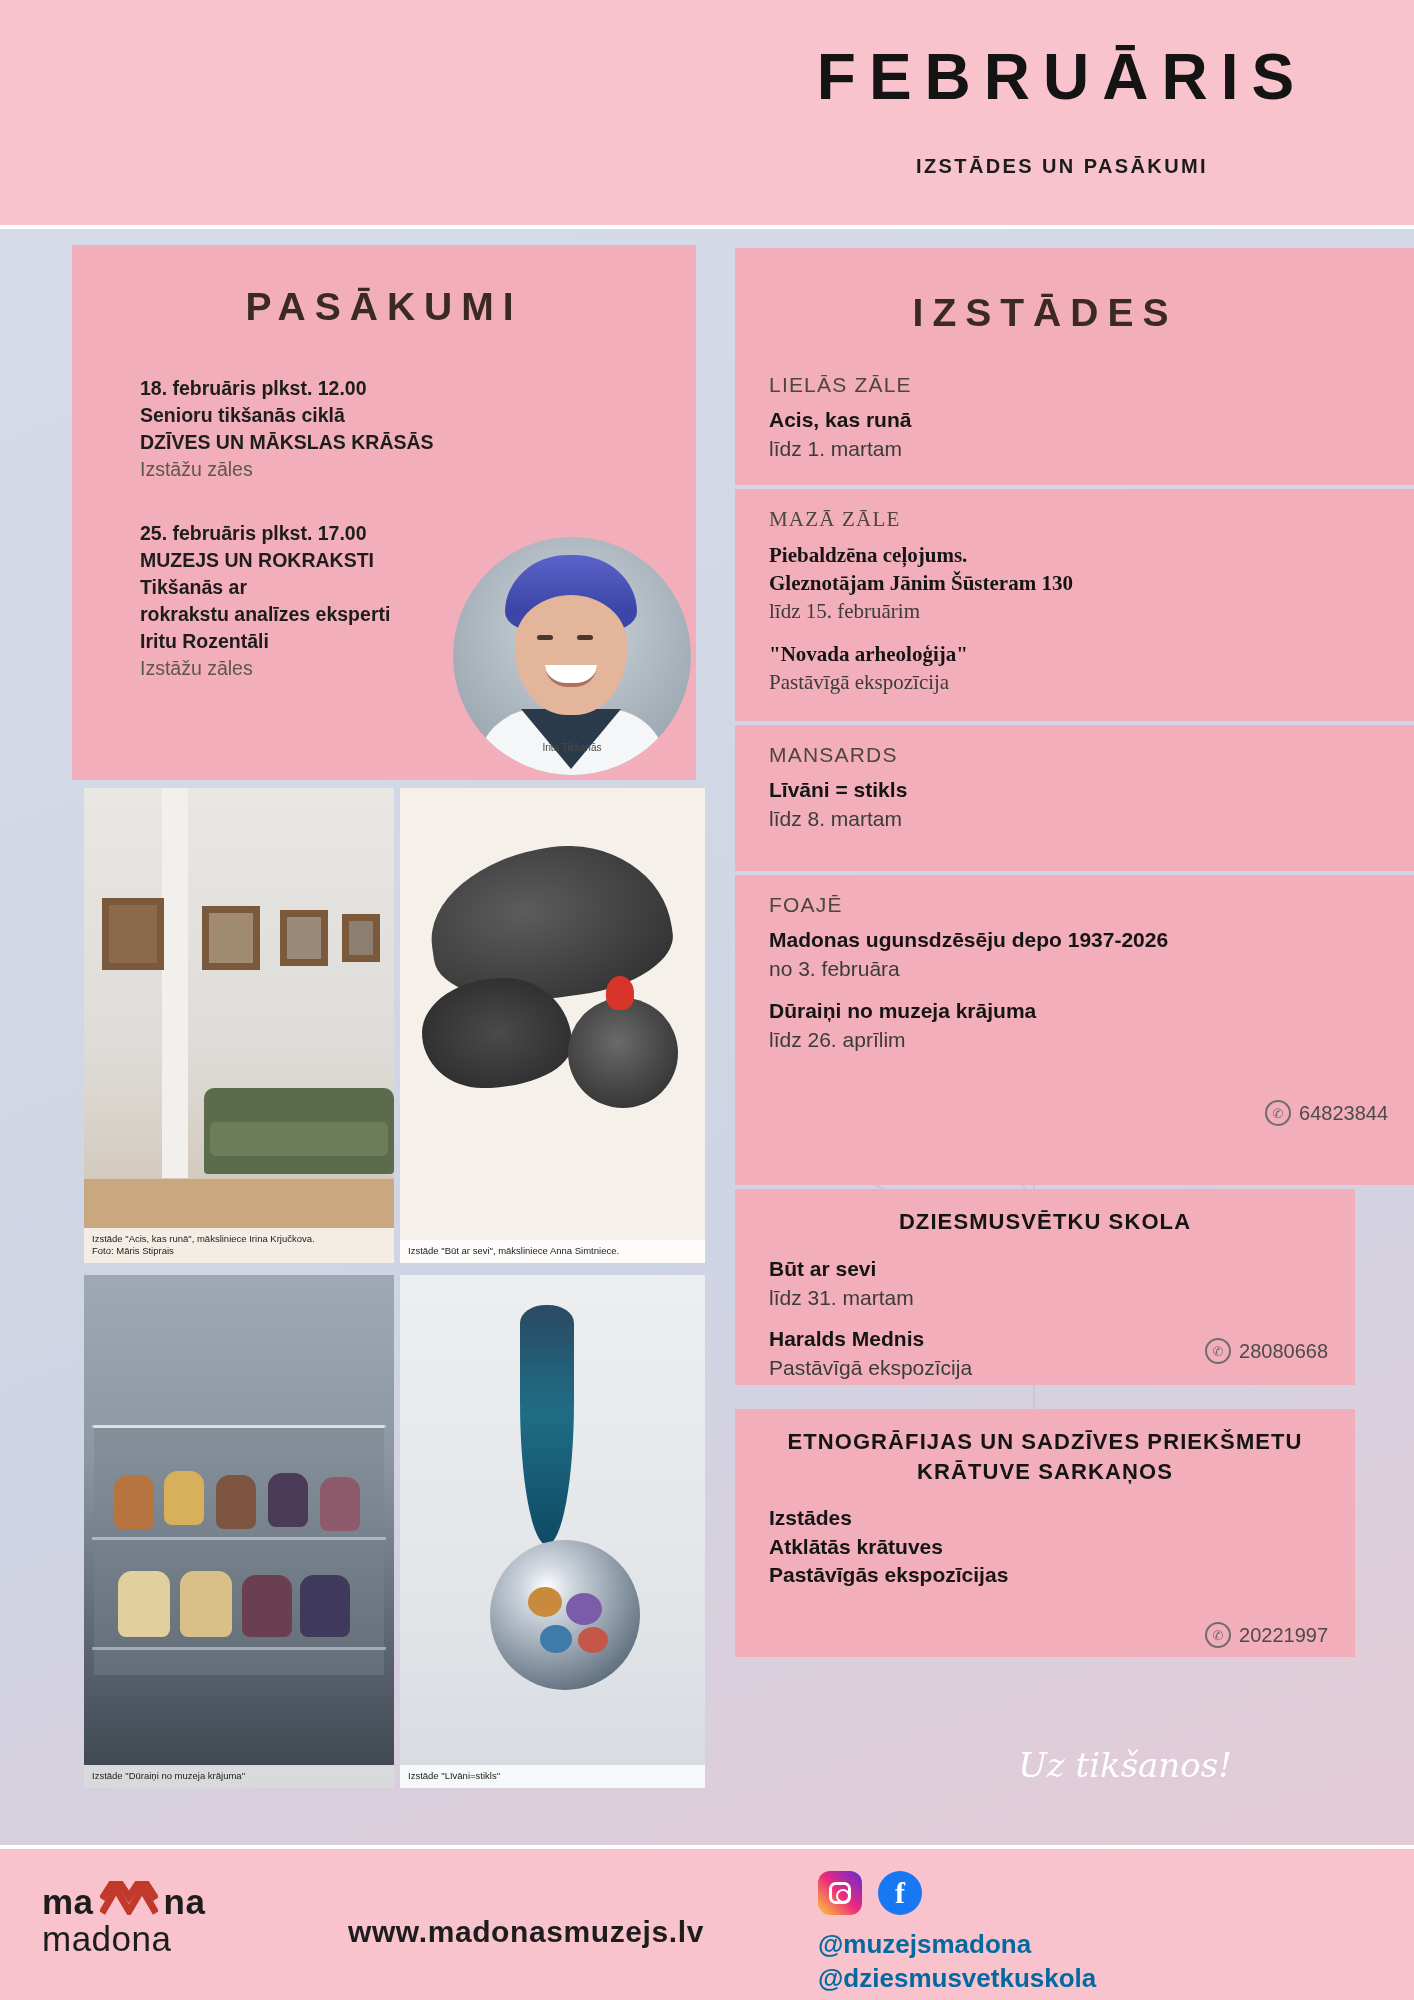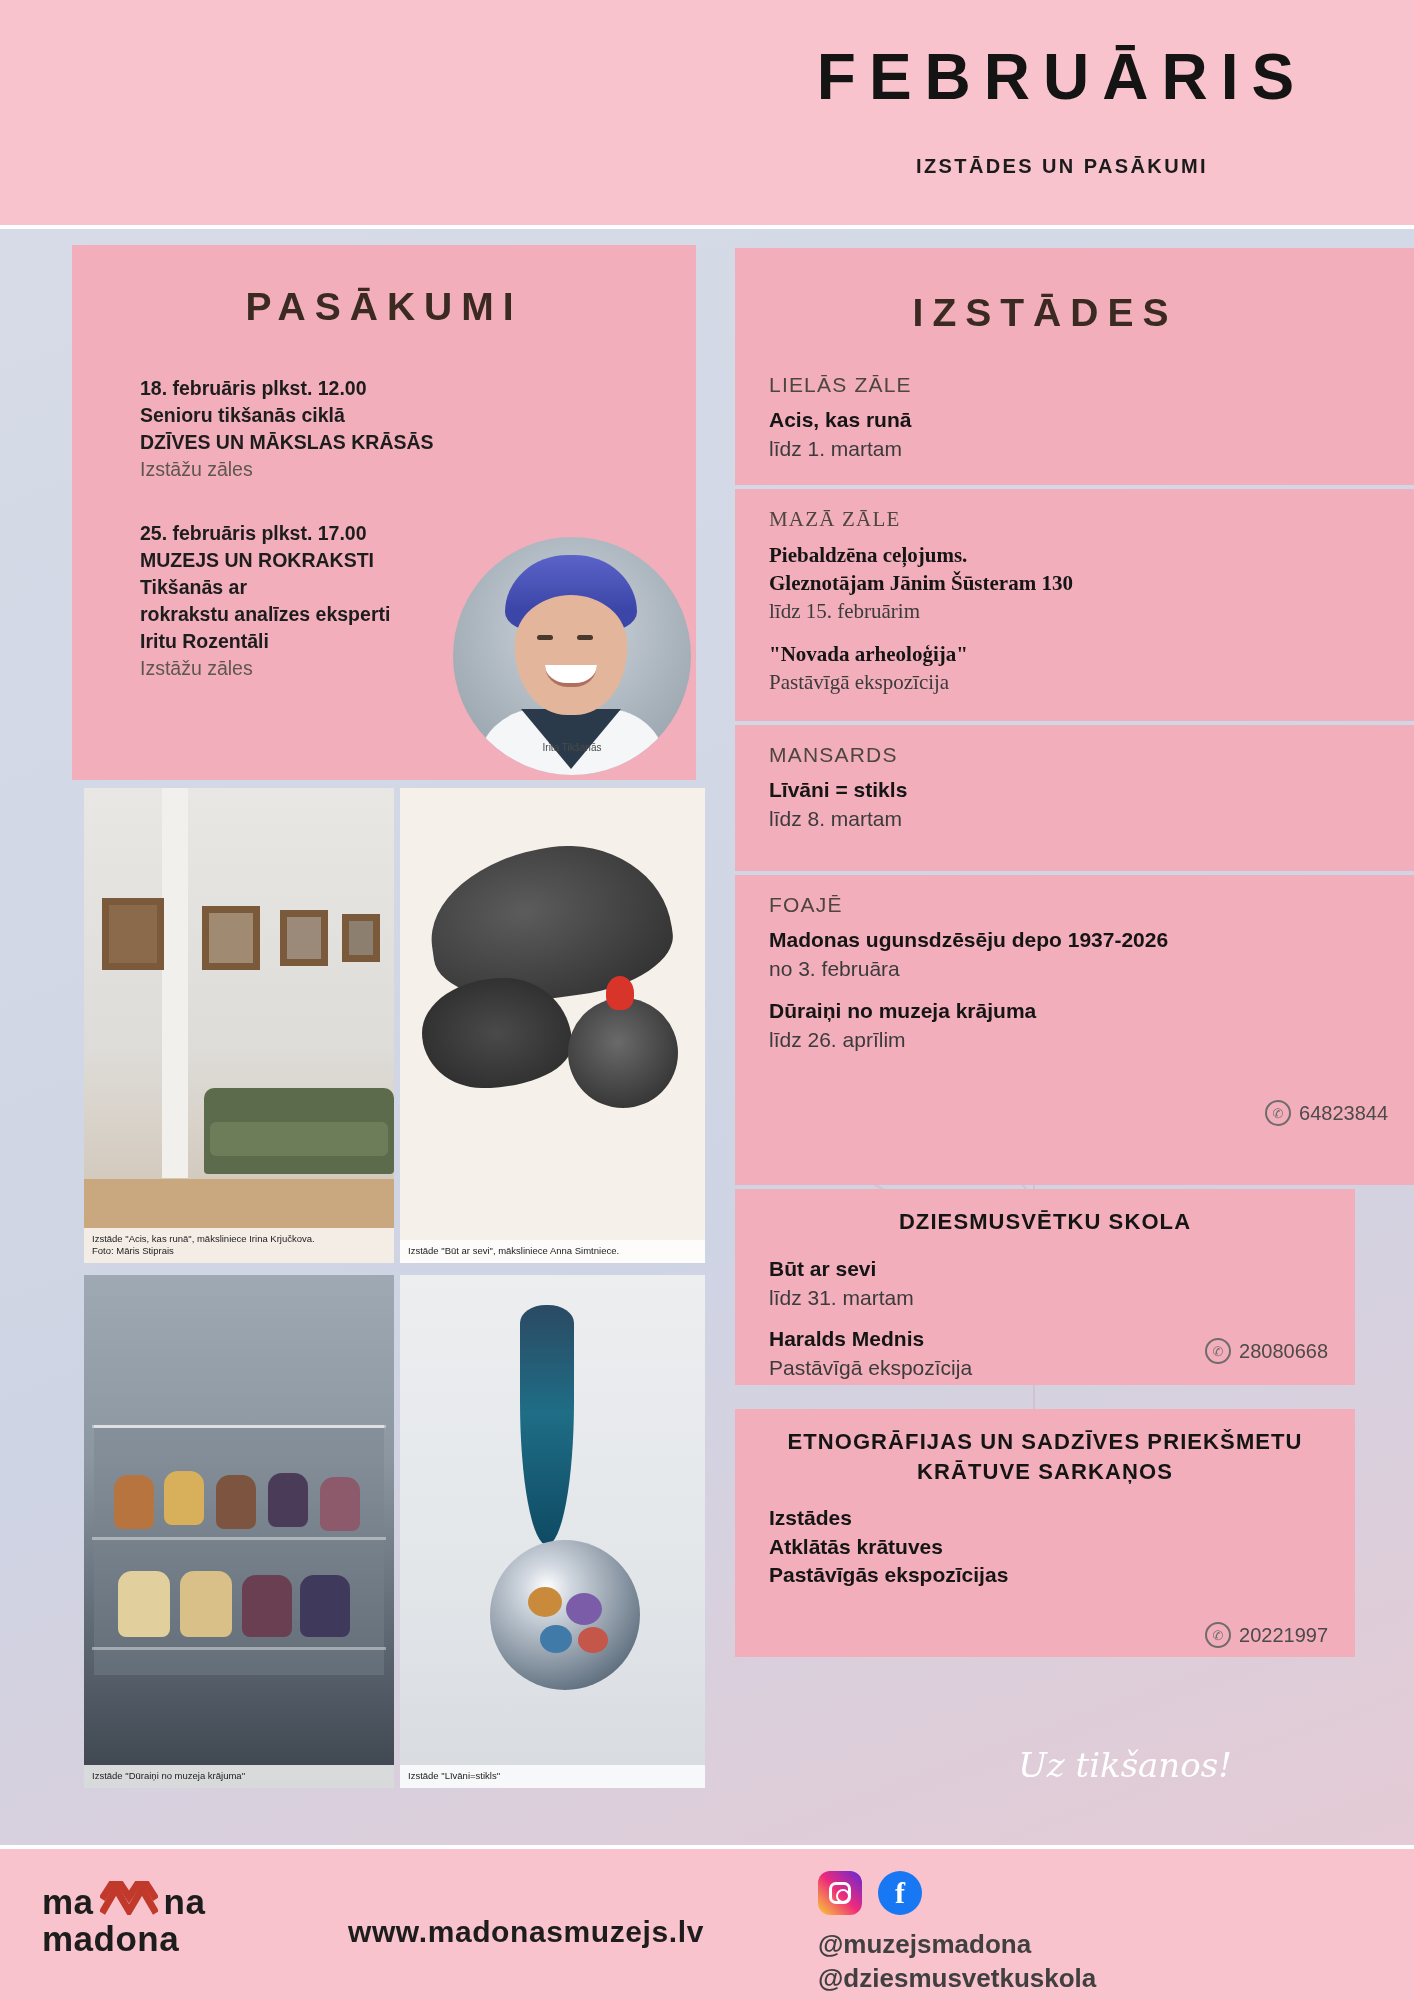--- a/index.html
+++ b/index.html
@@ -343,21 +343,21 @@
   }
   .logo {
     position: absolute;
     left: 42px; top: 32px;
     width: 270px;
   }
   .logo-row1 {
     font-size: 35px; font-weight: bold; color: #1d1d1d; letter-spacing: 0.5px;
     display: flex; align-items: center;
   }
-  .logo-row2 { font-size: 35px; font-weight: bold; color: #1d1d1d; letter-spacing: 0.5px; margin-top: -4px; }
+  .logo-row2 { font-size: 35px; font-weight: normal; color: #1d1d1d; letter-spacing: 0.5px; margin-top: -4px; }
   .logo-mark { display: inline-block; margin: 0 6px; }
   .website {
     position: absolute;
     left: 348px; top: 66px;
     font-size: 30px;
     font-weight: bold;
     color: #1d1d1d;
     letter-spacing: 0.6px;
   }
   .socials { position: absolute; left: 818px; top: 22px; display: flex; gap: 16px; }
@@ -373,21 +373,21 @@
     background: #1877f2;
     color: #fff; font-weight: bold; font-size: 30px;
     display: flex; align-items: center; justify-content: center;
     font-family: "Liberation Serif", serif;
   }
   .handles {
     position: absolute;
     left: 818px; top: 78px;
     font-size: 26px;
     font-weight: bold;
-    color: #404040;
+    color: #0369a1;
     line-height: 1.32;
   }
 </style>
 </head>
 <body>
 
 <div class="page">
 
   <svg class="deco-flower" viewBox="0 0 480 1000" preserveAspectRatio="none">
     <g stroke="#c98e9c" stroke-width="2" fill="none" opacity="0.75">

